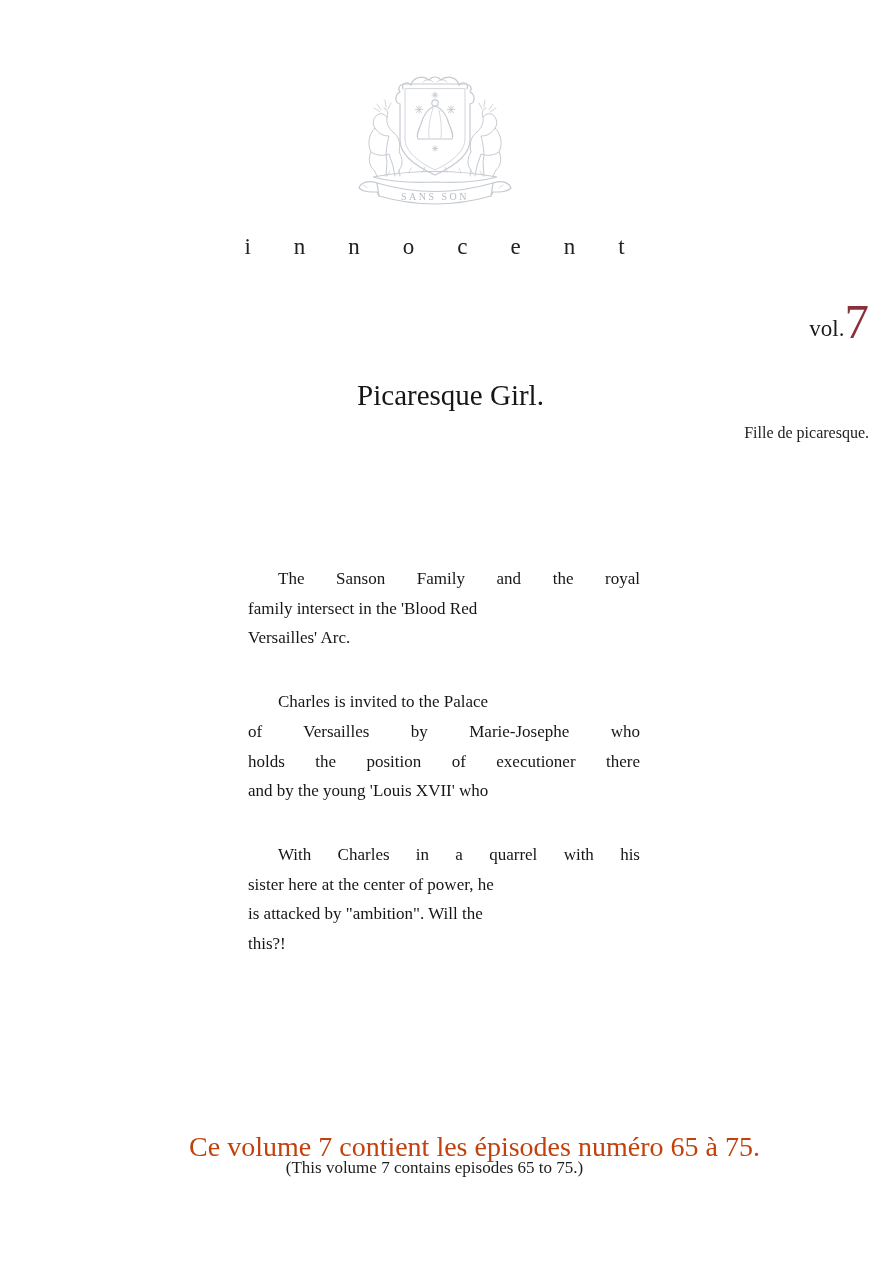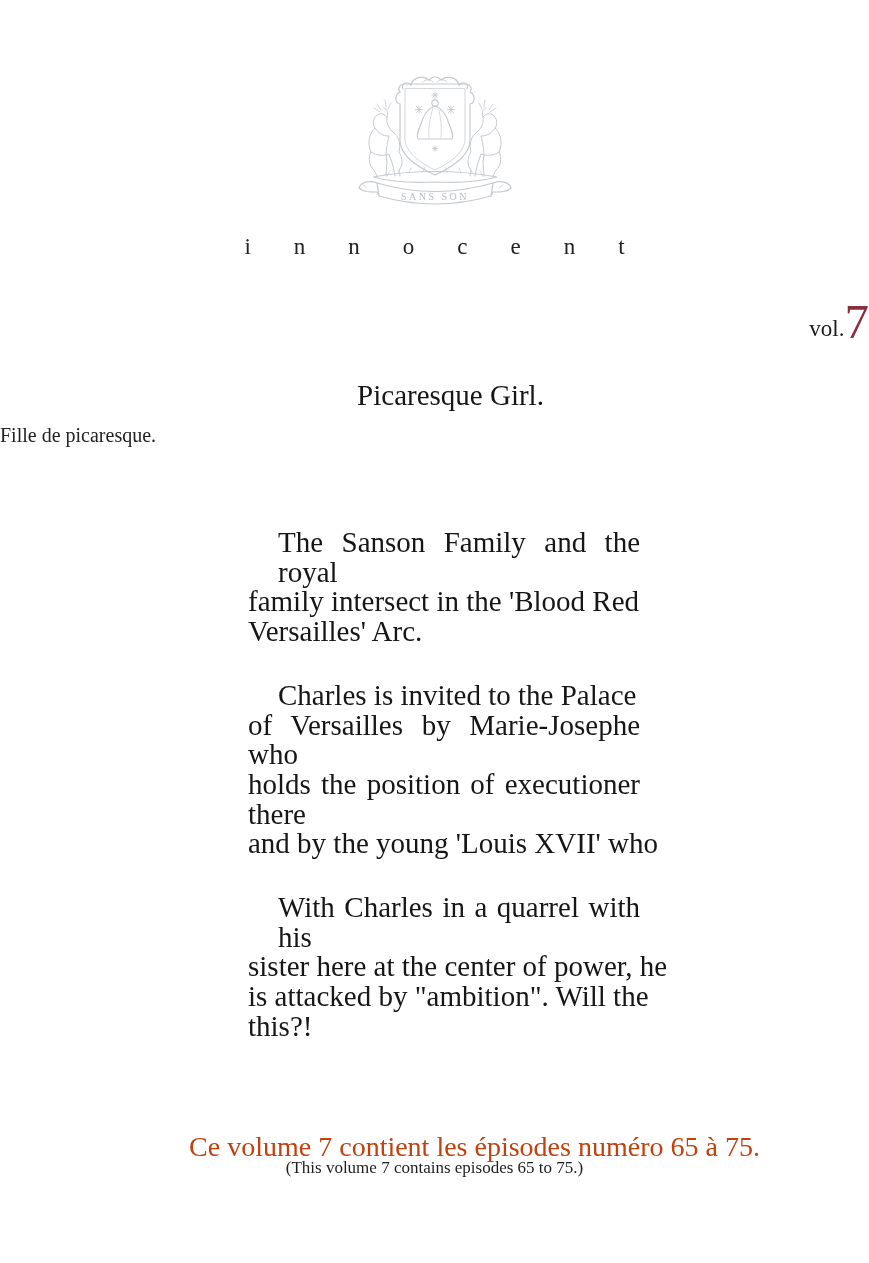--- a/index.html
+++ b/index.html
@@ -49,29 +49,29 @@
 
   
   #main-title{
     left:16px;top:379px;width:869px;
     text-align:center;
     font-size:29px;
     color:#161616;
   }
   #subtitle{
     left:0;top:424px;width:869px;
-    text-align:left;
-    font-size:20px;
+    text-align:right;
+    font-size:16px;
     color:#222;
   }
 
   
   #body-text{
-    left:248px;top:528px;width:392px;
-    font-size:29px;
+    left:248px;top:564px;width:392px;
+    font-size:17px;
     color:#161616;
   }
   .para{margin:0 0 34px 0;}
   .line{
     line-height:29.7px;
     white-space:nowrap;
   }
   .line.just{
     white-space:normal;
     text-align:justify;

